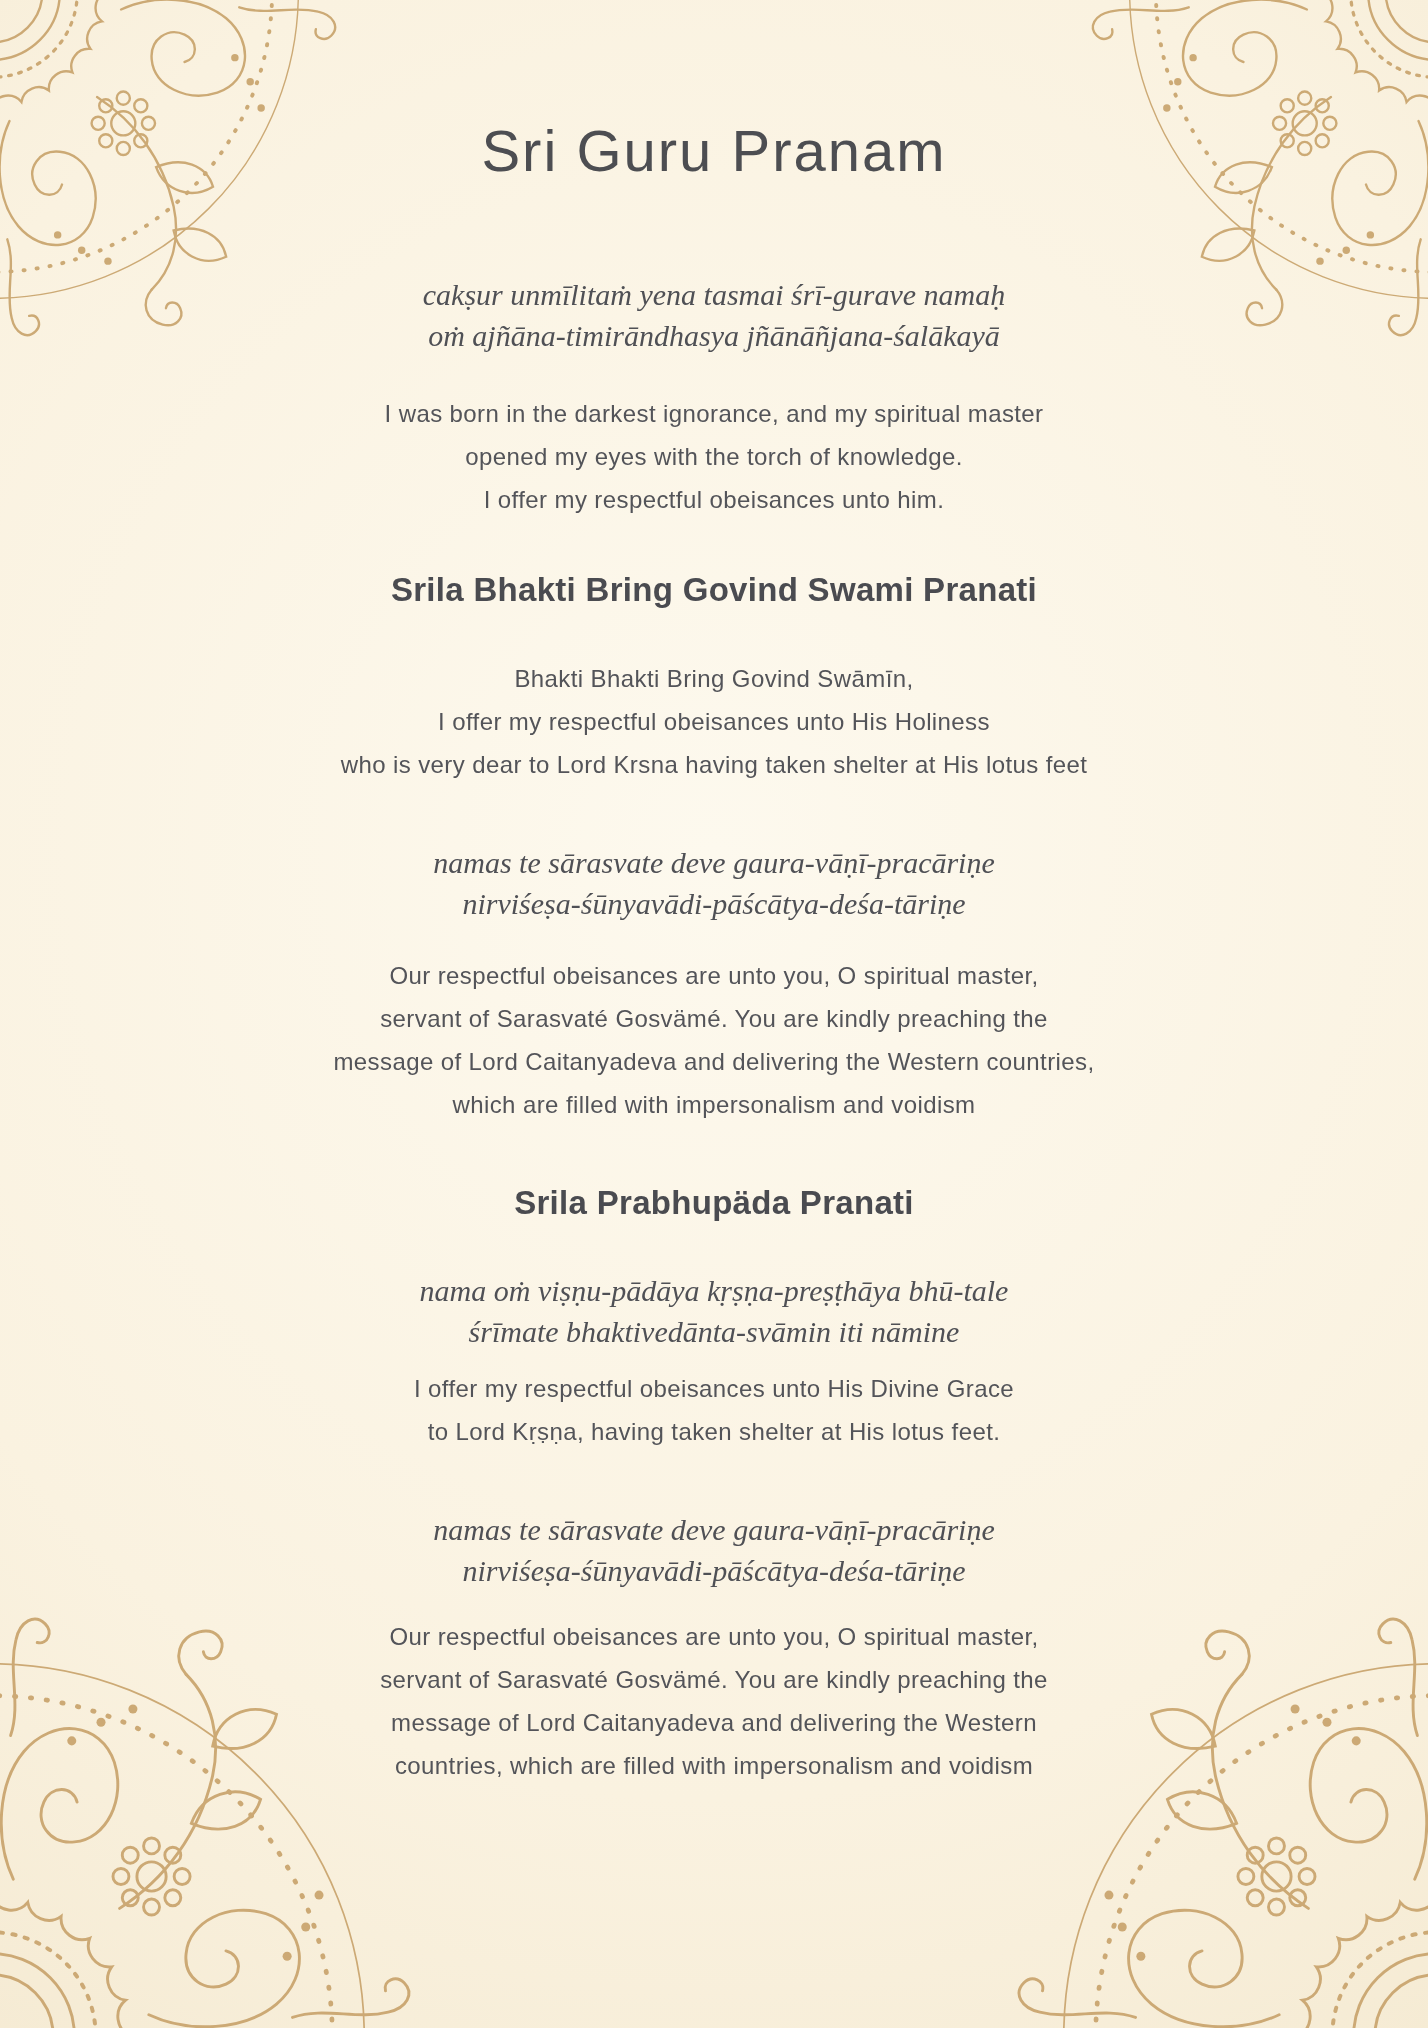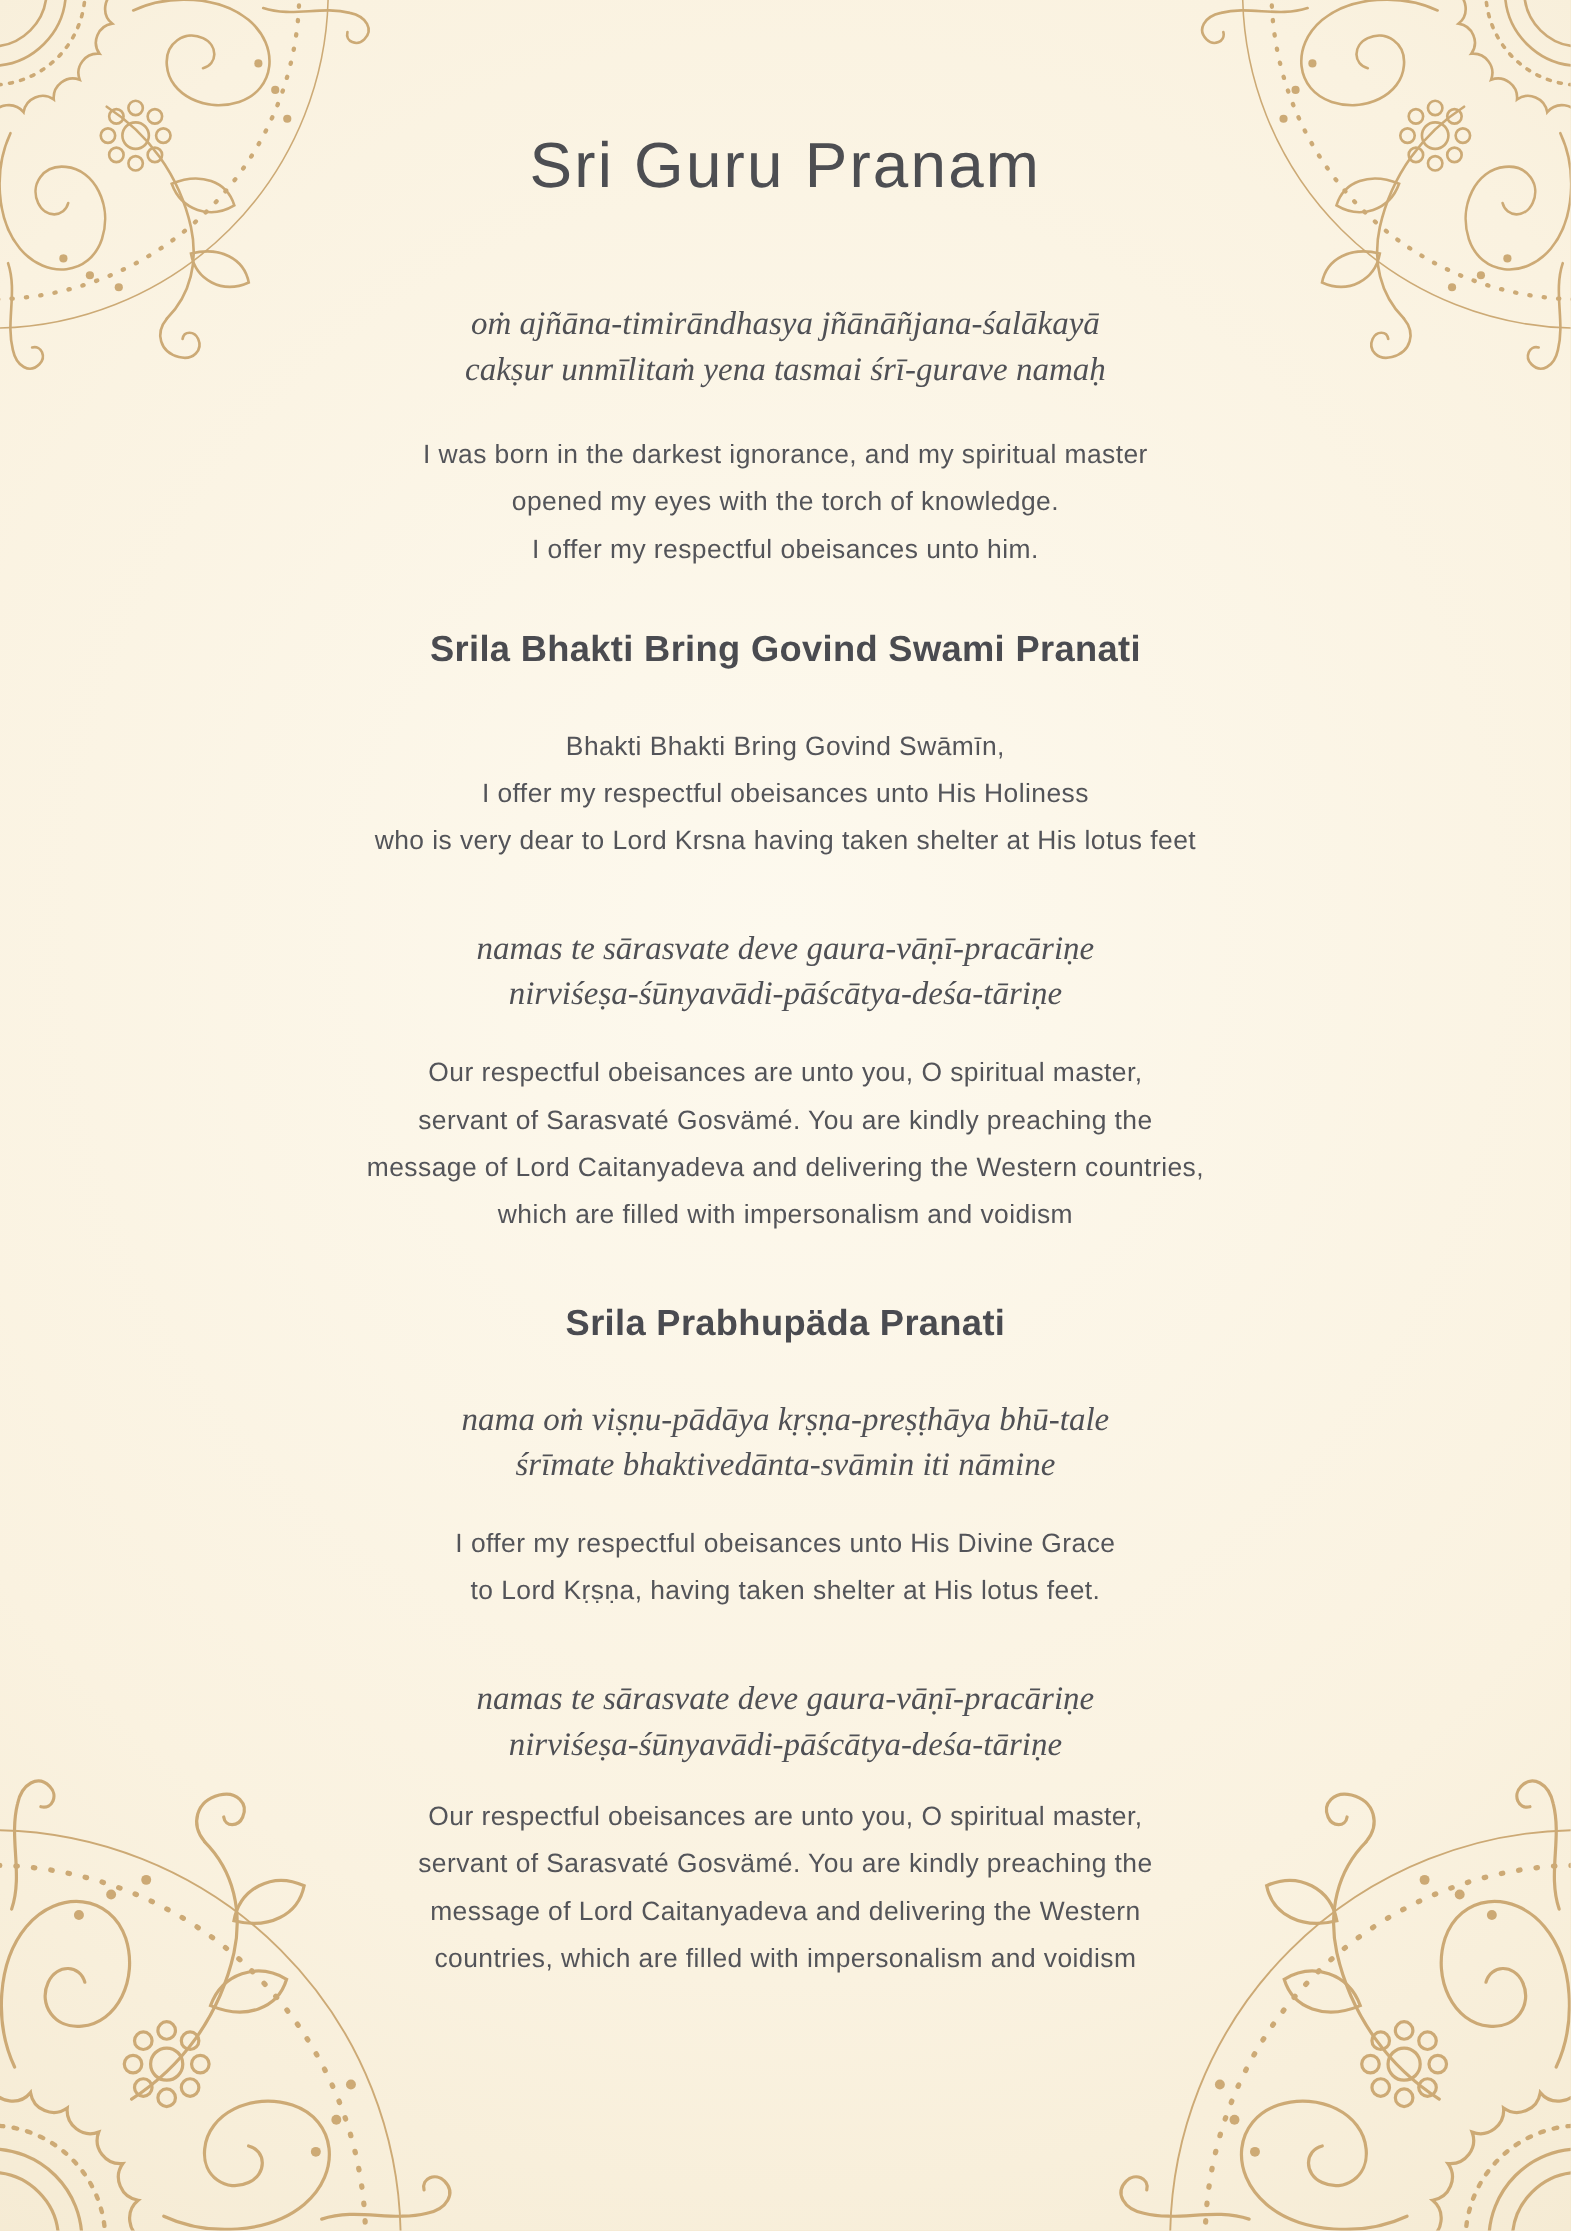--- a/index.html
+++ b/index.html
@@ -116,22 +116,22 @@
       <svg>
         <use href="#corner-ornament"></use>
       </svg>
     </div>
 
   <div class="content">
 
     <div class="title">Sri Guru Pranam</div>
 
     <div class="verse" style="margin-bottom:36px">
+      <div>cakṣur unmīlitaṁ yena tasmai śrī-gurave namaḥ</div>
       <div>oṁ ajñāna-timirāndhasya jñānāñjana-śalākayā</div>
-      <div>cakṣur unmīlitaṁ yena tasmai śrī-gurave namaḥ</div>
     </div>
 
     <div class="trans" style="margin-bottom:48px">
       <div>I was born in the darkest ignorance, and my spiritual master</div>
       <div>opened my eyes with the torch of knowledge.</div>
       <div>I offer my respectful obeisances unto him.</div>
     </div>
 
     <div class="heading" style="margin-bottom:46px">Srila Bhakti Bring Govind Swami Pranati</div>
 
@@ -149,21 +149,21 @@
 
     <div class="trans" style="margin-bottom:56px">
       <div>Our respectful obeisances are unto you, O spiritual master,</div>
       <div>servant of Sarasvaté Gosvämé. You are kindly preaching the</div>
       <div>message of Lord Caitanyadeva and delivering the Western countries,</div>
       <div>which are filled with impersonalism and voidism</div>
     </div>
 
     <div class="heading" style="margin-bottom:46px">Srila Prabhupäda Pranati</div>
 
-    <div class="verse" style="margin-bottom:30px">
+    <div class="verse" style="margin-bottom:15px">
       <div>nama oṁ viṣṇu-pādāya kṛṣṇa-preṣṭhāya bhū-tale</div>
       <div>śrīmate bhaktivedānta-svāmin iti nāmine</div>
     </div>
 
     <div class="trans" style="margin-bottom:56px">
       <div>I offer my respectful obeisances unto His Divine Grace</div>
       <div>to Lord Kṛṣṇa, having taken shelter at His lotus feet.</div>
     </div>
 
     <div class="verse" style="margin-bottom:24px">

